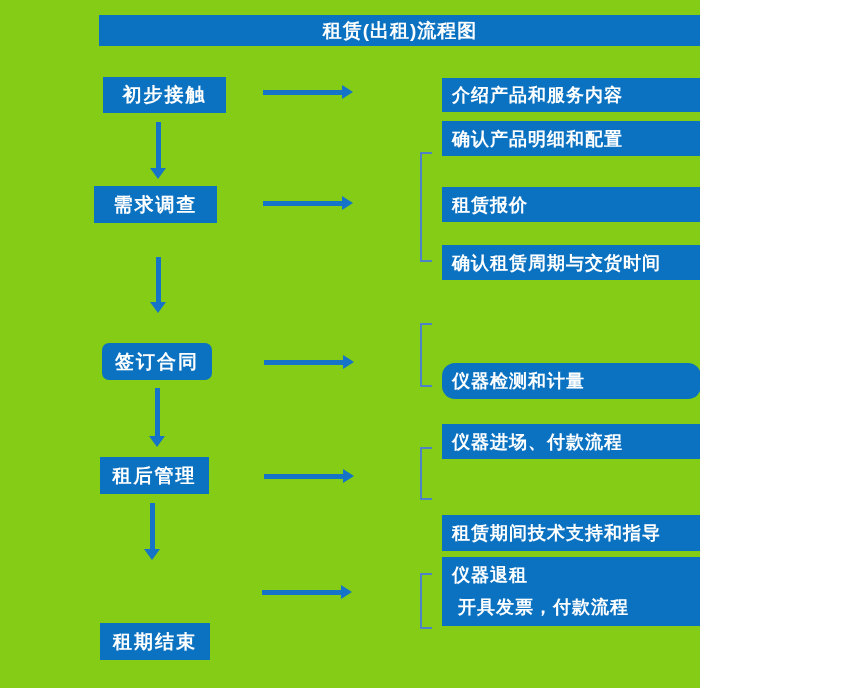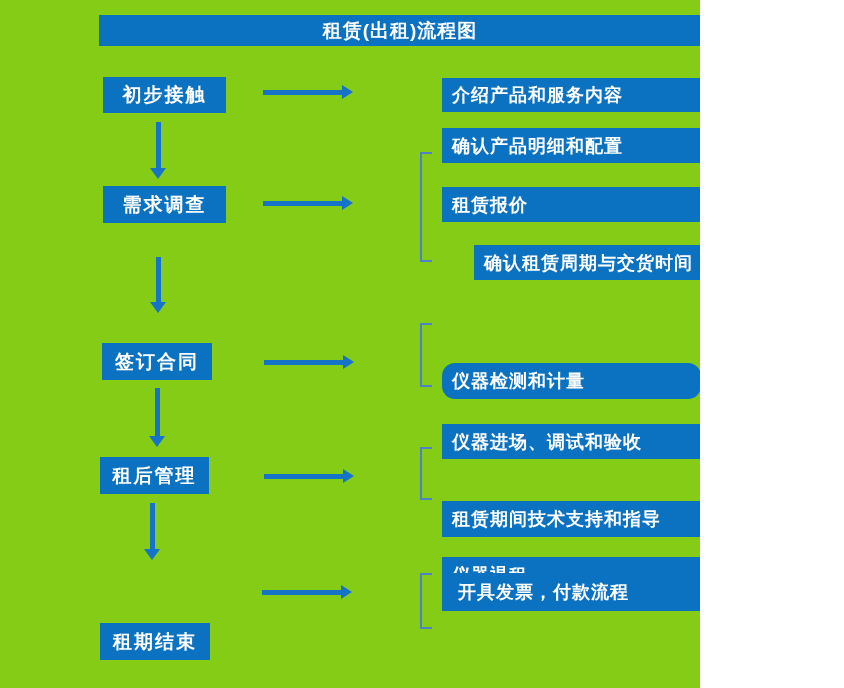--- a/index.html
+++ b/index.html
@@ -27,47 +27,47 @@
   .lbox {
     position: absolute;
     background: var(--box-blue, #0b72c1);
     color: var(--text-white, #ffffff);
     font-size: 19px; font-weight: 700;
     display: flex; align-items: center; justify-content: center;
     letter-spacing: 2px;
     white-space: nowrap;
   }
   .l1 { left: 103px; top: 77px;  width: 123px; height: 36px; }
-  .l2 { left: 103px; top: 186px; width: 123px; height: 37px; font-family: Liberation Serif, serif; }
-  .l3 { left: 102px; top: 343px; width: 110px; height: 37px; }
+  .l2 { left: 94px; top: 186px; width: 123px; height: 37px; font-family: Liberation Serif, serif; }
+  .l3 { left: 102px; top: 343px; width: 110px; height: 37px; border-radius: 7px; }
   .l4 { left: 100px; top: 457px; width: 109px; height: 37px; }
   .l5 { left: 100px; top: 575px; width: 110px; height: 37px; margin-top: 48px; }
 
   .rbox {
     position: absolute;
     left: 442px; width: 259px;
     background: var(--box-blue, #0b72c1);
     color: var(--text-white, #ffffff);
     font-size: 18px; font-weight: 700;
     display: flex; align-items: center;
     padding-left: 10px;
     box-sizing: border-box;
     letter-spacing: 1px;
     white-space: nowrap;
   }
   .d1  { top: 78px;  height: 34px; }
-  .d2  { top: 128px; height: 35px; }
+  .d2  { top: 121px; height: 35px; }
   .d3  { top: 187px; height: 35px; }
-  .d4  { top: 245px; height: 35px; margin-left: 32px; }
+  .d4  { top: 245px; height: 35px; }
   .d5  { top: 312px; height: 36px; }
   .d6  { top: 363px; height: 36px; border-radius: 13px; }
   .d7  { top: 424px; height: 35px; }
-  .d8  { top: 501px; height: 36px; }
+  .d8  { top: 515px; height: 36px; }
   .d9  { top: 557px; height: 36px; }
-  .d10 { top: 573px; height: 38px; padding-left: 16px; }
+  .d10 { top: 588px; height: 38px; padding-left: 16px; }
 
   
   .varrow {
     position: absolute;
     width: 16px;
     display: flex; flex-direction: column; align-items: center;
   }
   .vshaft { width: 5px; flex: 1; background: var(--arrow-blue, #1573c8); }
   .vhead  {
     width: 0; height: 0;
@@ -167,18 +167,18 @@
   <div class="bracket b2"></div>
   <div class="bracket b3"></div>
   <div class="bracket b4"></div>
   <div class="bracket b5"></div>
 
   <div class="rbox d1">介绍产品和服务内容</div>
   <div class="rbox d2">确认产品明细和配置</div>
   <div class="rbox d3">租赁报价</div>
   <div class="rbox d4">确认租赁周期与交货时间</div>
   <div class="rbox d6">仪器检测和计量</div>
-  <div class="rbox d7">仪器进场、调试和验收</div>
+  <div class="rbox d7">仪器进场、付款流程</div>
   <div class="rbox d8">租赁期间技术支持和指导</div>
   <div class="rbox d9">仪器退租</div>
   <div class="rbox d10">开具发票，付款流程</div>
 
 </div>
 
 </body></html>

